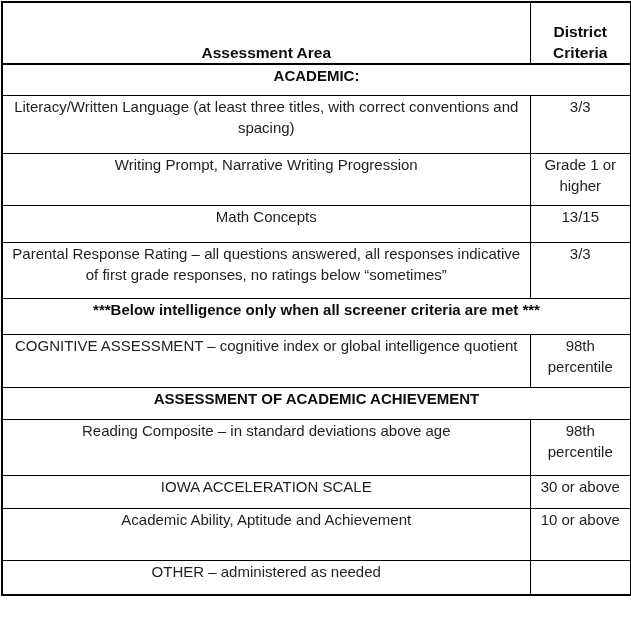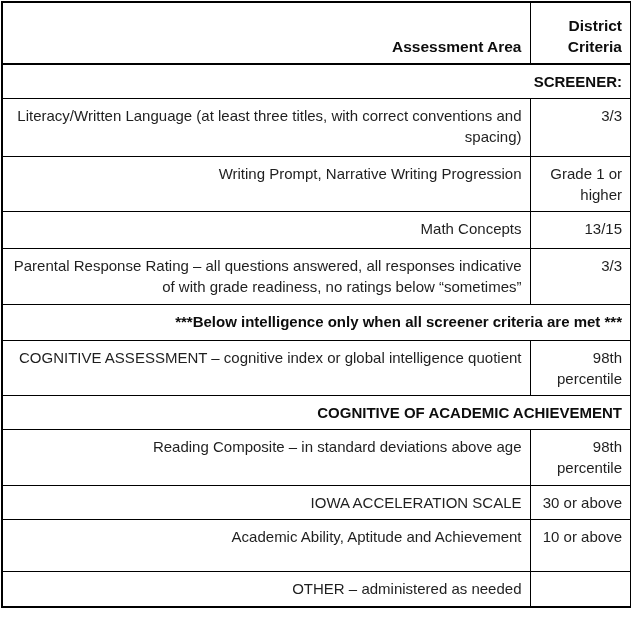--- a/index.html
+++ b/index.html
@@ -18,24 +18,24 @@
     width: 629px;
     margin: 1px 0 0 1px;
     border: 2px solid #000000;
     color: #1f1f1f;
   }
   col.col-area  { width: 528px; }
   col.col-crit  { width: 101px; }
   th, td {
     box-sizing: border-box;
     border: 1px solid #000000;
-    padding: 6px 8px;
+    padding: 0 8px;
     font-size: 15px;
     line-height: 21px;
-    text-align: right;
+    text-align: center;
     vertical-align: top;
     font-weight: 400;
     word-wrap: break-word;
   }
   thead th {
     height: 62px;
     vertical-align: bottom;
     font-weight: 700;
     font-size: 15.5px;
     color: #0d0d0d;
@@ -56,47 +56,47 @@
     <col class="col-crit">
   </colgroup>
   <thead>
     <tr>
       <th>Assessment Area</th>
       <th>District Criteria</th>
     </tr>
   </thead>
   <tbody>
       <tr style="height: 31px;">
-        <td colspan="2" class="section-cell">SCREENER:</td>
+        <td colspan="2" class="section-cell">ACADEMIC:</td>
       </tr>
       <tr style="height: 58px; margin-top: 8px;">
         <td>Literacy/Written Language (at least three titles, with correct conventions and spacing)</td>
         <td>3/3</td>
       </tr>
       <tr style="height: 52px;">
         <td>Writing Prompt, Narrative Writing Progression</td>
         <td>Grade 1 or higher</td>
       </tr>
       <tr style="height: 37px;">
         <td>Math Concepts</td>
         <td>13/15</td>
       </tr>
       <tr style="height: 56px;">
-        <td>Parental Response Rating – all questions answered, all responses indicative of with grade readiness, no ratings below “sometimes”</td>
+        <td>Parental Response Rating – all questions answered, all responses indicative of first grade responses, no ratings below “sometimes”</td>
         <td>3/3</td>
       </tr>
       <tr style="height: 36px;">
         <td colspan="2" class="section-cell">***Below intelligence only when all screener criteria are met ***</td>
       </tr>
       <tr style="height: 53px;">
         <td>COGNITIVE ASSESSMENT – cognitive index or global intelligence quotient</td>
         <td>98th percentile</td>
       </tr>
       <tr style="height: 32px;">
-        <td colspan="2" class="section-cell">COGNITIVE OF ACADEMIC ACHIEVEMENT</td>
+        <td colspan="2" class="section-cell">ASSESSMENT OF ACADEMIC ACHIEVEMENT</td>
       </tr>
       <tr style="height: 56px;">
         <td>Reading Composite – in standard deviations above age</td>
         <td>98th percentile</td>
       </tr>
       <tr style="height: 33px;">
         <td>IOWA ACCELERATION SCALE</td>
         <td>30 or above</td>
       </tr>
       <tr style="height: 52px;">

